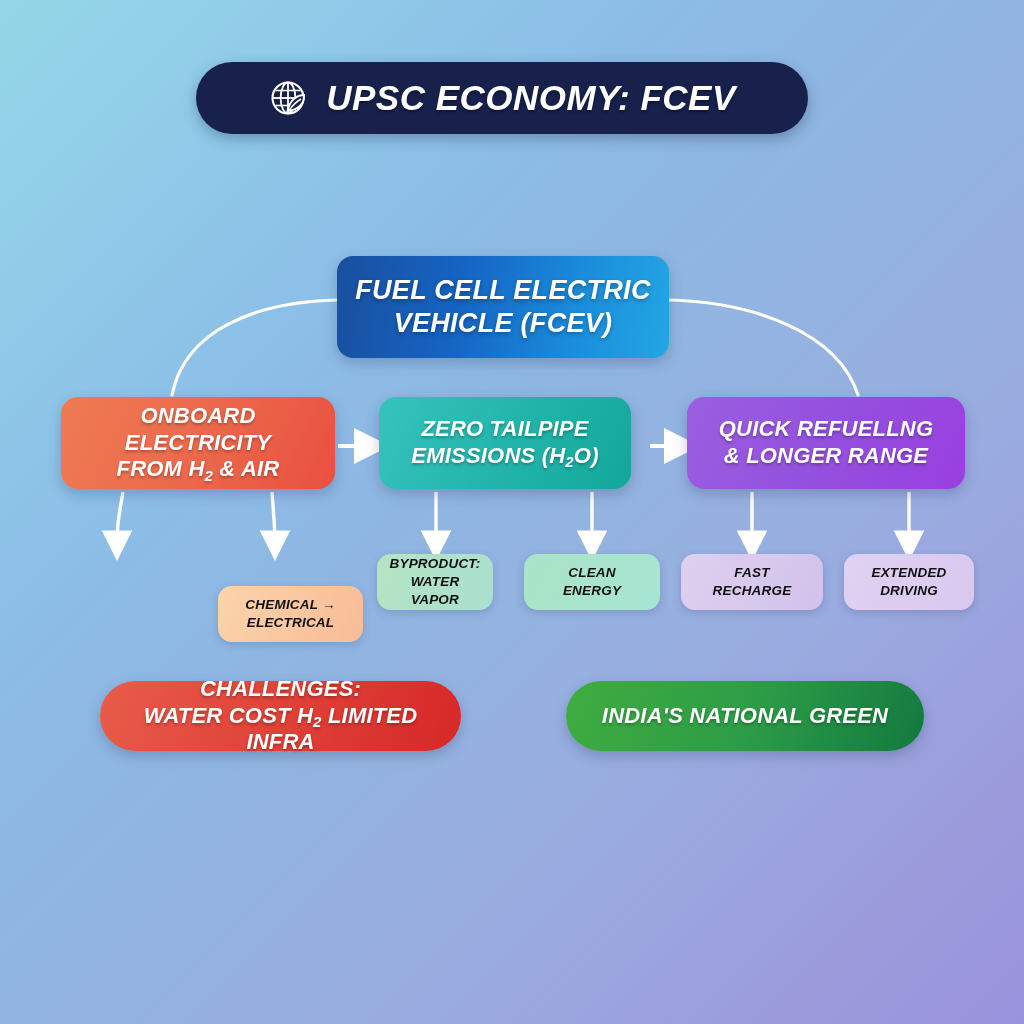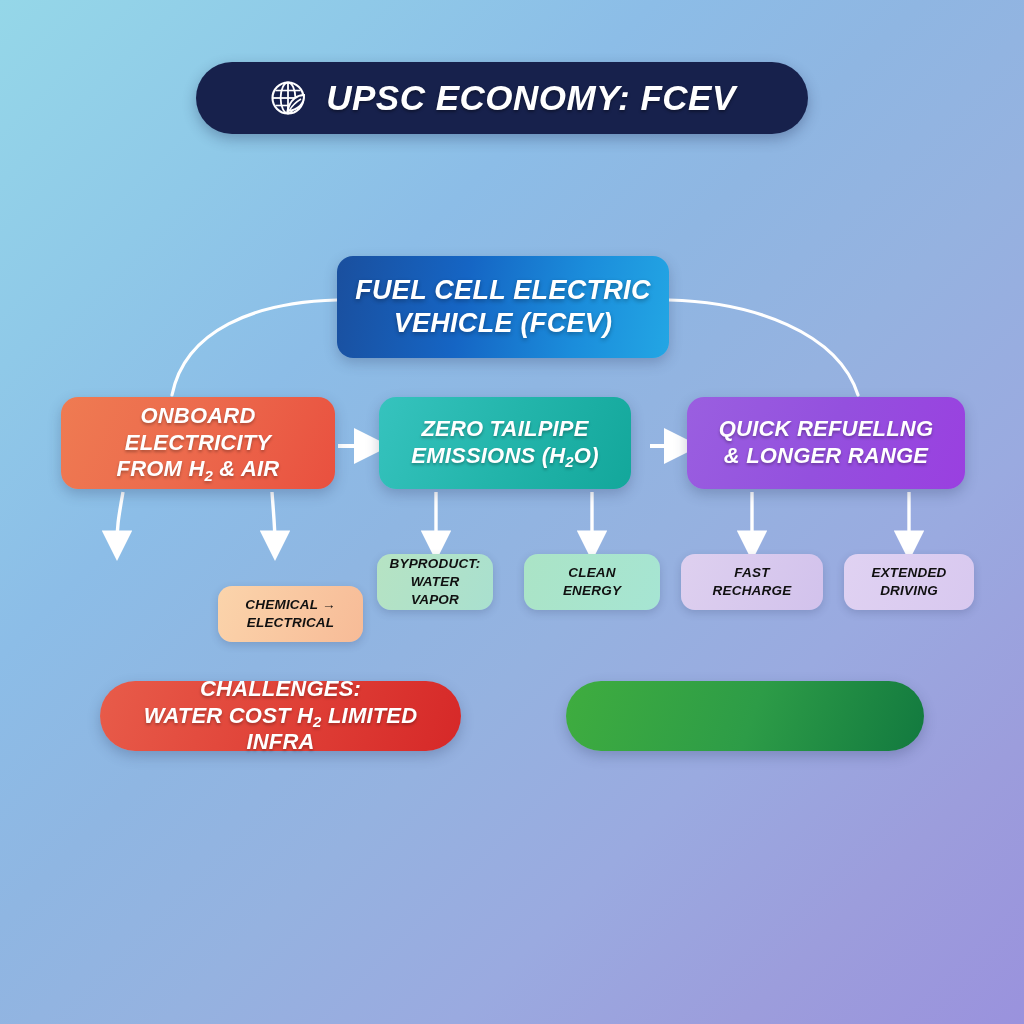--- a/index.html
+++ b/index.html
@@ -206,18 +206,18 @@
 
   <div class="node pill" id="p1">
     <span class="lbl">
       <span>CHALLENGES:</span><br>
       <span>WATER COST H</span><sub>2</sub><span> LIMITED INFRA</span>
     </span>
   </div>
 
   <div class="node pill" id="p2">
     <span class="lbl">
-      <br>
+      <span>INDIA'S NATIONAL GREEN</span><br>
       <sub></sub><span></span>
     </span>
   </div>
 
 </div>
 
 </body></html>

